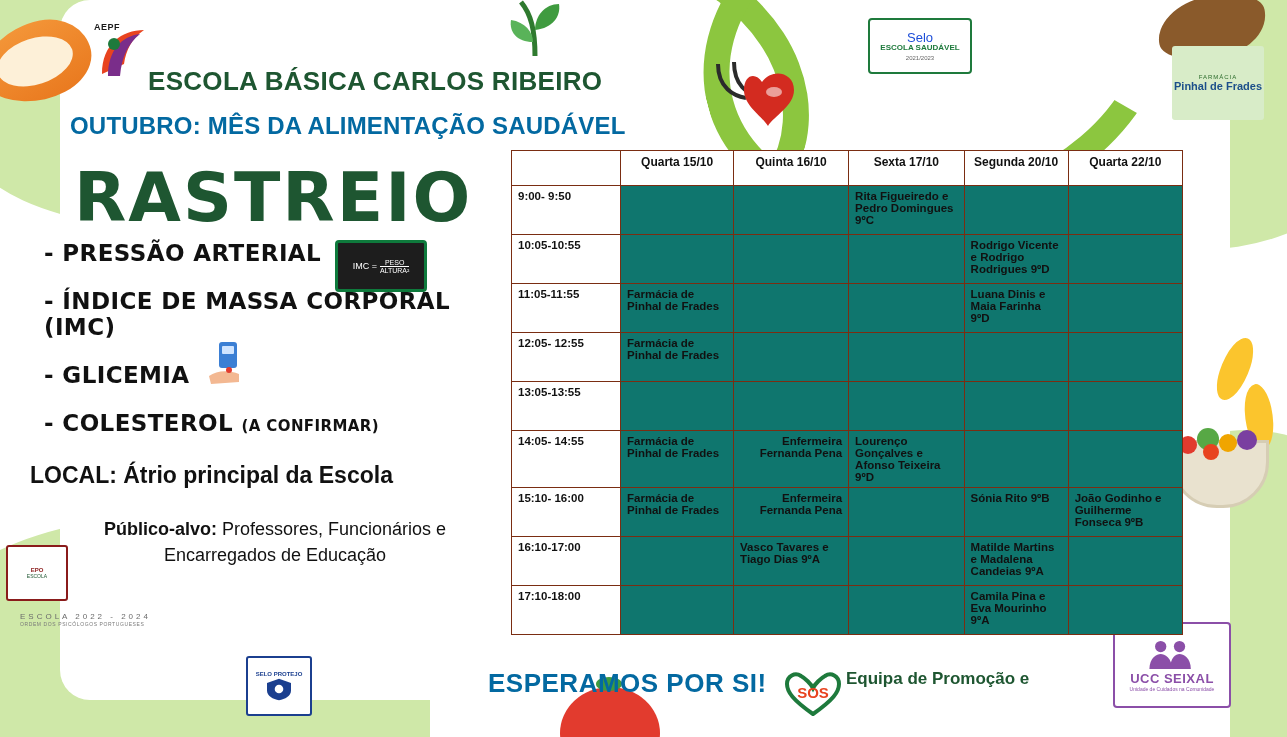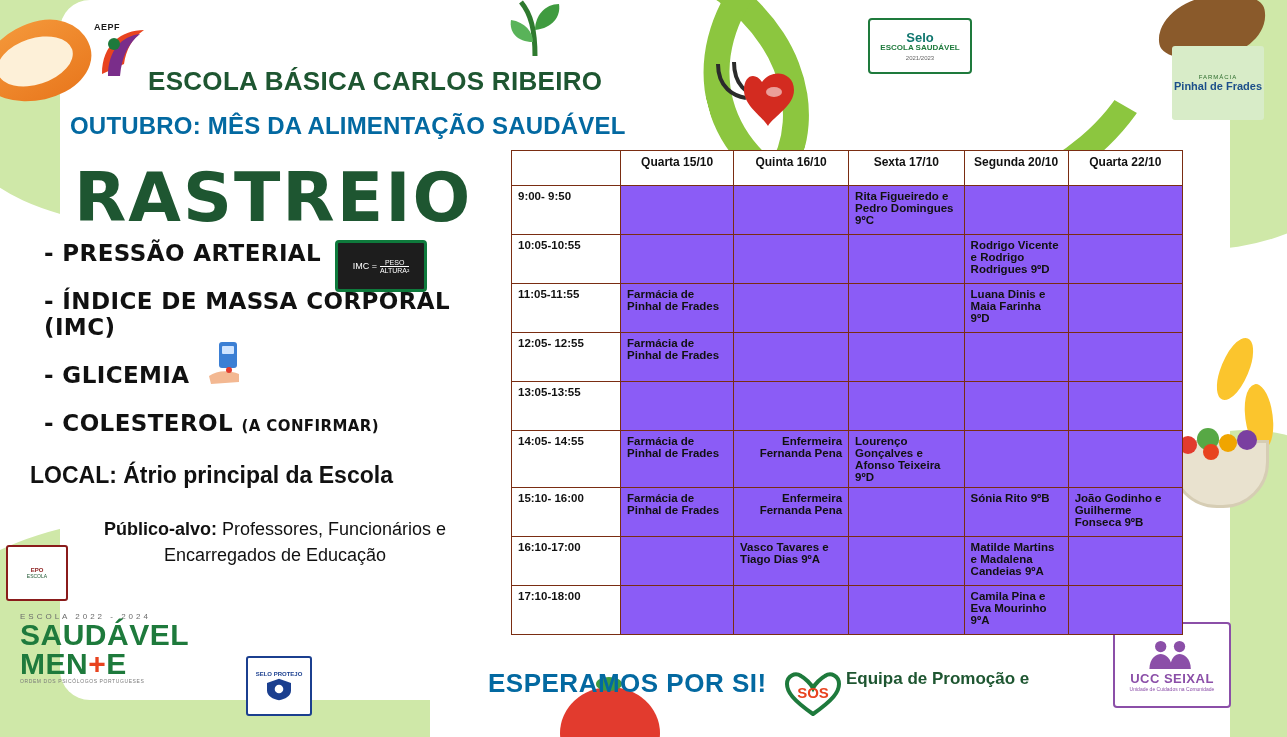--- a/index.html
+++ b/index.html
@@ -164,21 +164,21 @@
   
   .stetho{position:absolute;left:700px;top:58px;width:112px;height:80px;}
 
   
   .selo{
     position:absolute;left:868px;top:18px;width:100px;height:52px;
     background:#fff;border:2px solid #1e7a3c;border-radius:4px;
     display:flex;flex-direction:column;align-items:center;justify-content:center;
     line-height:1.05;
   }
-  .selo .l1{font-size:13px;font-weight:bold;color:#0f766e;}
+  .selo .l1{font-size:13px;font-weight:normal;color:#1d4ed8;}
   .selo .l2{font-size:8px;font-weight:bold;color:#1e7a3c;}
   .selo .l3{font-size:6px;color:#666;margin-top:2px;}
 
   
   .farmacia-logo{
     position:absolute;left:1172px;top:46px;width:92px;height:74px;
     background:#d8ecc8;border-radius:3px;
     display:flex;flex-direction:column;align-items:center;justify-content:center;
   }
   .farmacia-logo .f1{font-size:6px;color:#2b6b2b;letter-spacing:1px;}
@@ -223,21 +223,21 @@
     display:flex;flex-direction:column;align-items:center;justify-content:center;text-align:right;
   }
   .ucc .u1{font-size:13px;font-weight:bold;color:#8b4fa8;letter-spacing:.5px;}
   .ucc .u2{font-size:5px;color:#8b4fa8;}
 
   
   table.sched{
     position:absolute;left:511px;top:150px;
     border-collapse:collapse;
     width:672px;
-    background:#8b5cf6;
+    background:#0f766e;
   }
   table.sched td,table.sched th{
     border:1px solid #7a2d12;
     vertical-align:top;
     padding:4px 6px;
     font-size:11.5px;
     font-weight:bold;
     color:#111;
     height:40px;
   }
@@ -347,24 +347,20 @@
     <div class="f2">Pinhal de Frades</div>
   </div>
 
   <div class="badge-eco">
     <div class="be1">EPO</div>
     <div class="be2">ESCOLA</div>
   </div>
 
   <div class="saudavelmente">
     <div class="sm-top">ESCOLA 2022 - 2024</div>
-    <div class="sm-main">
-      <span>SAUDÁVEL</span><br>
-      <span>MEN</span><span class="plus">+</span><span>E</span>
-    </div>
     <div class="sm-sub">ORDEM DOS PSICÓLOGOS PORTUGUESES</div>
   </div>
 
   <div class="selo-protejo">
     <div class="sp1">SELO PROTEJO</div>
     <svg viewBox="0 0 40 28" width="40" height="24">
       <path d="M20 2 L34 7 L34 16 C34 22 27 26 20 27 C13 26 6 22 6 16 L6 7 Z" fill="#1b3f8f"></path>
       <circle cx="20" cy="14" r="5" fill="#ffffff"></circle>
     </svg>
   </div>

